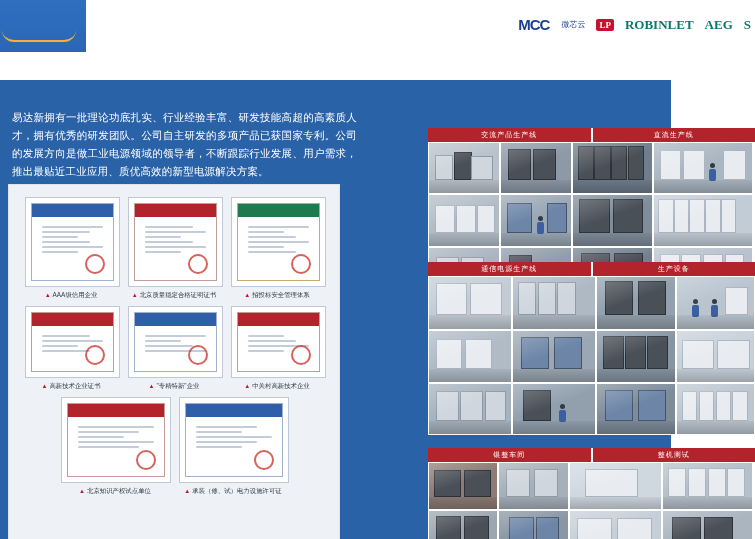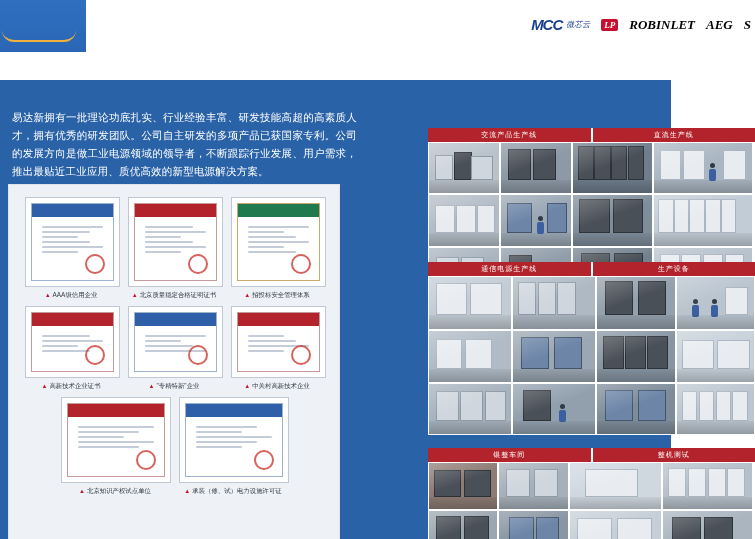--- a/index.html
+++ b/index.html
@@ -35,24 +35,24 @@
   }
   .header-right{
     position:absolute;left:86px;top:0;width:669px;height:52px;
     background:#ffffff;
   }
   .brand-row{
     position:absolute;right:4px;top:16px;display:flex;align-items:center;gap:11px;
   }
   .brand{
     font-family:"Liberation Serif",serif;font-weight:bold;color:#1b3b73;
-    font-size:13px;white-space:nowrap;display:flex;align-items:center;gap:4px;font-style:italic;
+    font-size:13px;white-space:nowrap;display:flex;align-items:center;gap:12px;
   }
   .brand.red{color:#c8102e;}
-  .brand.navy{color:#000000;}
+  .brand.navy{color:#0f766e;}
   .brand-mcc{
     font-family:"Liberation Sans",sans-serif;font-weight:bold;font-size:15px;color:#1a3f8f;
     letter-spacing:-1px;
   }
   .brand-mcc-cn{font-size:8px;color:#1a3f8f;font-weight:normal;letter-spacing:0;text-align:right;}
   .brand-badge{
     display:inline-block;background:#c8102e;color:#fff;font-size:9px;
     padding:1px 3px;border-radius:2px;font-weight:bold;
   }
   

